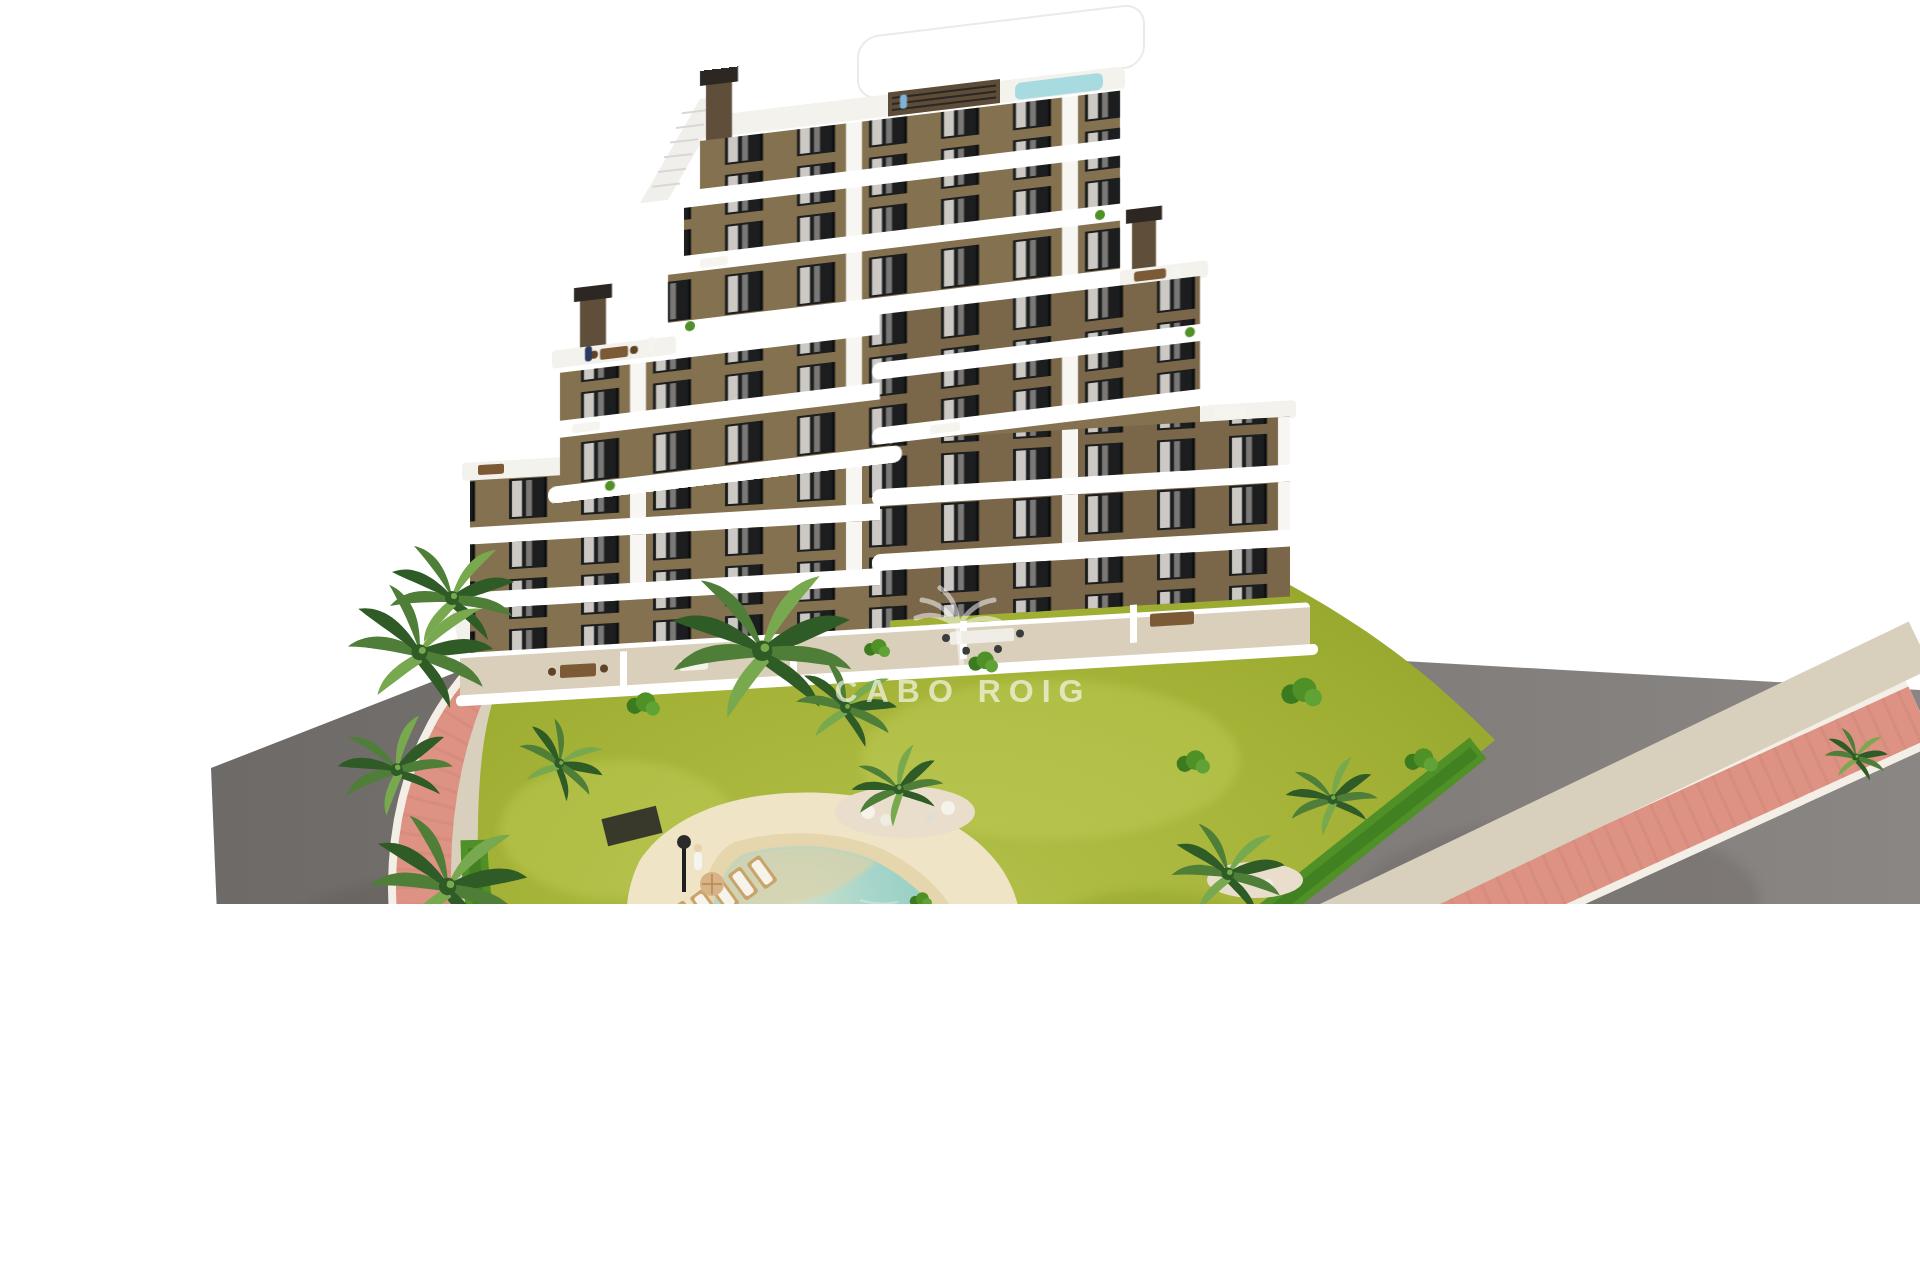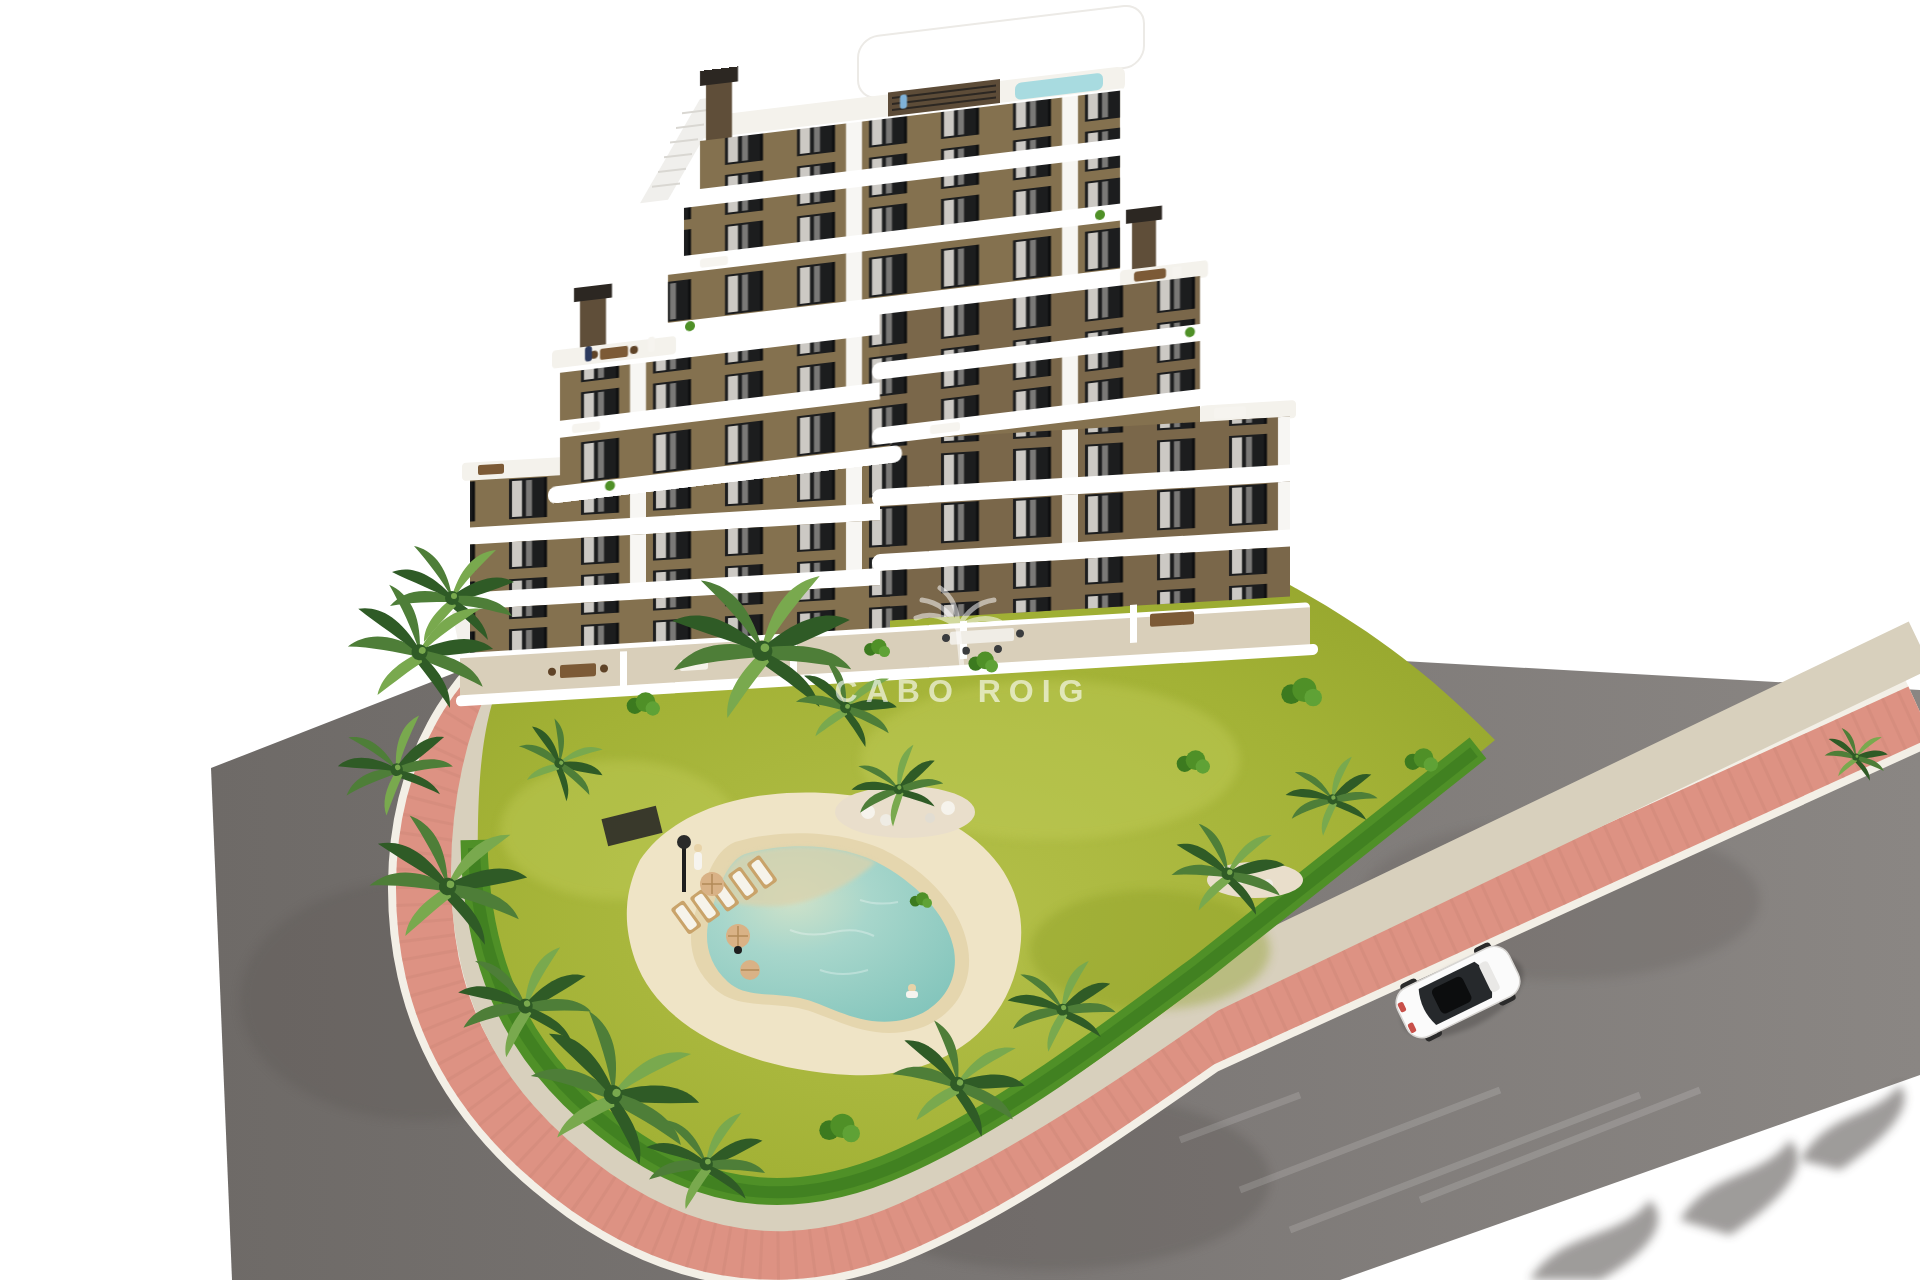--- a/index.html
+++ b/index.html
@@ -1,16 +1,16 @@
 <!DOCTYPE html>
 <html><head>
 <meta charset="utf-8">
 <style>
   html,body{margin:0;padding:0;background:#ffffff;}
-  .stage{position:relative;width:1920px;height:1280px;overflow:hidden;background:#fff;
+  .stage{position:relative;width:1920px;height:904px;overflow:hidden;background:#fff;
          font-family:"Liberation Sans", sans-serif;}
   svg{position:absolute;left:0;top:0;}
   .wm-text{font-family:"Liberation Sans", sans-serif;font-weight:bold;letter-spacing:8px;}
 </style>
 </head>
 <body>
 
 <div class="stage">
 <svg width="1920" height="1280" viewBox="0 0 1920 1280">
 

